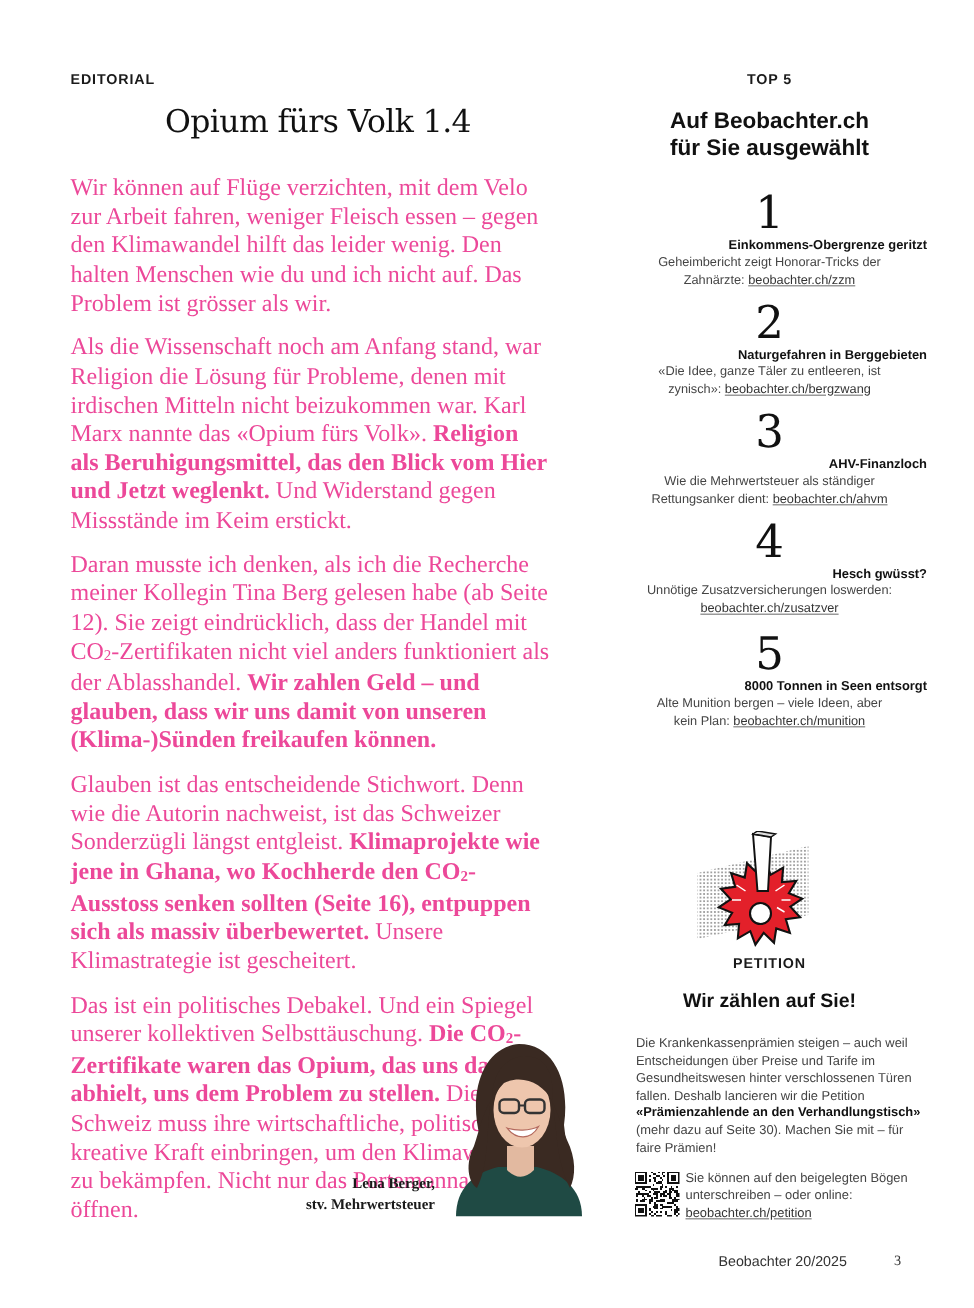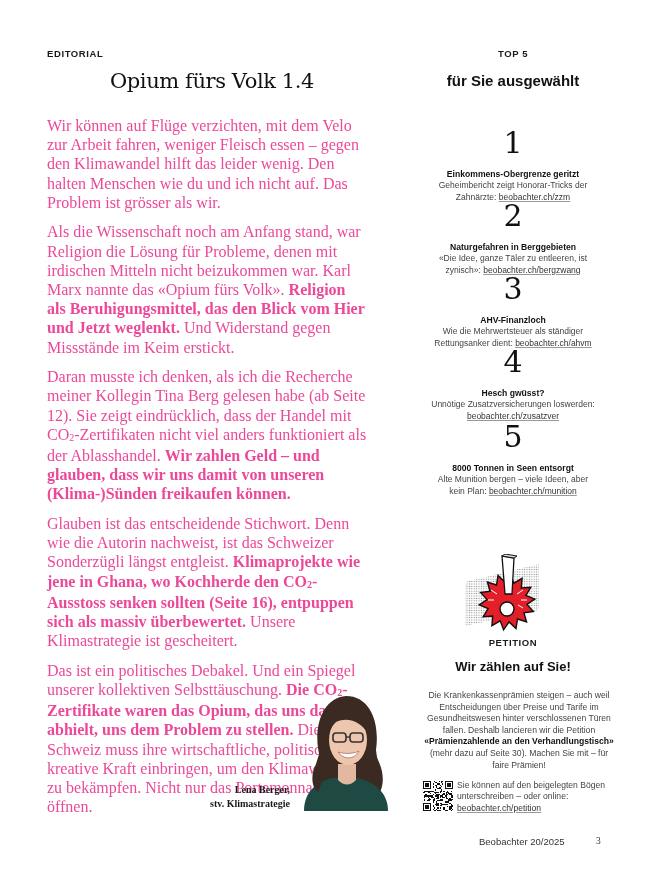--- a/index.html
+++ b/index.html
@@ -20,28 +20,28 @@
 
   .byline { position: absolute; left: 150px; top: 783px; width: 140px; text-align: right; font-family: "Liberation Serif", serif; font-weight: bold; font-size: 10px; line-height: 14px; color: #1a1a1a; }
 
   
   .right { position: absolute; left: 420px; top: 44px; width: 186px; text-align: center; font-family: "Liberation Sans", sans-serif; }
   .right .kicker { position: absolute; top: 4px; left: 0; width: 186px; }
   .rhead { position: absolute; top: 28px; left: 0; width: 186px; font-weight: bold; font-size: 15px; line-height: 17.5px; color: #111; }
   .top-list { position: absolute; top: 85px; left: -12px; width: 210px; }
   .top-item { text-align: center; }
   .top-num { font-family: "DejaVu Serif", serif; font-size: 30px; line-height: 28px; color: #111; font-weight: normal; }
-  .top-title { font-weight: bold; font-size: 8.6px; line-height: 11px; color: #111; margin-top: 12px; }
+  .top-title { font-weight: bold; font-size: 8.6px; line-height: 11px; color: #111; margin-top: 1px; text-align: right; }
   .top-desc { font-size: 8.5px; line-height: 11.5px; color: #444; }
   .top-link { color: #333; text-decoration: underline; text-decoration-color: #999; text-underline-offset: 1px; cursor: pointer; }
 
   .petition-graphic { position: absolute; left: 461px; top: 554px; width: 100px; height: 80px; }
   .petition-kicker { position: absolute; left: 420px; top: 637px; width: 186px; text-align: center; font-family: "Liberation Sans", sans-serif; font-weight: bold; font-size: 9.5px; letter-spacing: 0.6px; }
   .petition-head { position: absolute; left: 410px; top: 659px; width: 206px; text-align: center; font-family: "Liberation Sans", sans-serif; font-weight: bold; font-size: 13px; color: #111; }
-  .petition-text { position: absolute; left: 424px; top: 690px; width: 190px; font-family: "Liberation Sans", sans-serif; font-size: 8.6px; line-height: 11.6px; color: #444; text-align: center; }
+  .petition-text { position: absolute; left: 424px; top: 690px; width: 190px; font-family: "Liberation Sans", sans-serif; font-size: 8.6px; line-height: 11.6px; color: #444; }
   .petition-text b { color: #111; }
   .qr { position: absolute; left: 423px; top: 781px; width: 30px; height: 30px; }
   .qr-text { position: absolute; left: 457px; top: 780px; width: 160px; font-family: "Liberation Sans", sans-serif; font-size: 8.6px; line-height: 11.3px; color: #444; }
 
   .footer-mag { position: absolute; left: 479px; top: 836px; font-family: Liberation Sans, sans-serif; font-size: 9.5px; color: #333; }
   .footer-page { position: absolute; left: 596px; top: 836px; font-family: "Liberation Serif", serif; font-size: 9.5px; color: #333; }
 </style>
 </head>
 <body>
 
@@ -74,26 +74,27 @@
 
   <rect x="35" y="45" width="13" height="9" rx="3" fill="none" stroke="#333" stroke-width="1.6"></rect>
   <rect x="52" y="45" width="13" height="9" rx="3" fill="none" stroke="#333" stroke-width="1.6"></rect>
   <line x1="48" y1="49" x2="52" y2="49" stroke="#333" stroke-width="1.4"></line>
 
   <path d="M40 64 C46 72 56 72 61 63 C55 66 46 66 40 64Z" fill="#fff" stroke="#b46a5e" stroke-width="0.8"></path>
 </svg>
 
 <div class="byline">
   <div>Lena Berger,</div>
-  <div>stv. Klimastrategie</div>
+  <div>stv. Mehrwertsteuer</div>
 </div>
 
 <div class="right">
   <div class="kicker">TOP 5</div>
   <div class="rhead">
+    <div>Auf Beobachter.ch</div>
     <div>für Sie ausgewählt</div>
   </div>
   <div class="top-list">
     <div class="top-item" style="height:73px">
       <div class="top-num">1</div>
       <div class="top-title">Einkommens-Obergrenze geritzt</div>
       <div class="top-desc" style="padding:0 22px"><span>Geheimbericht zeigt Honorar-Tricks der Zahnärzte: </span><a class="top-link">beobachter.ch/zzm</a></div>
     </div>
     <div class="top-item" style="height:73px">
       <div class="top-num">2</div>

